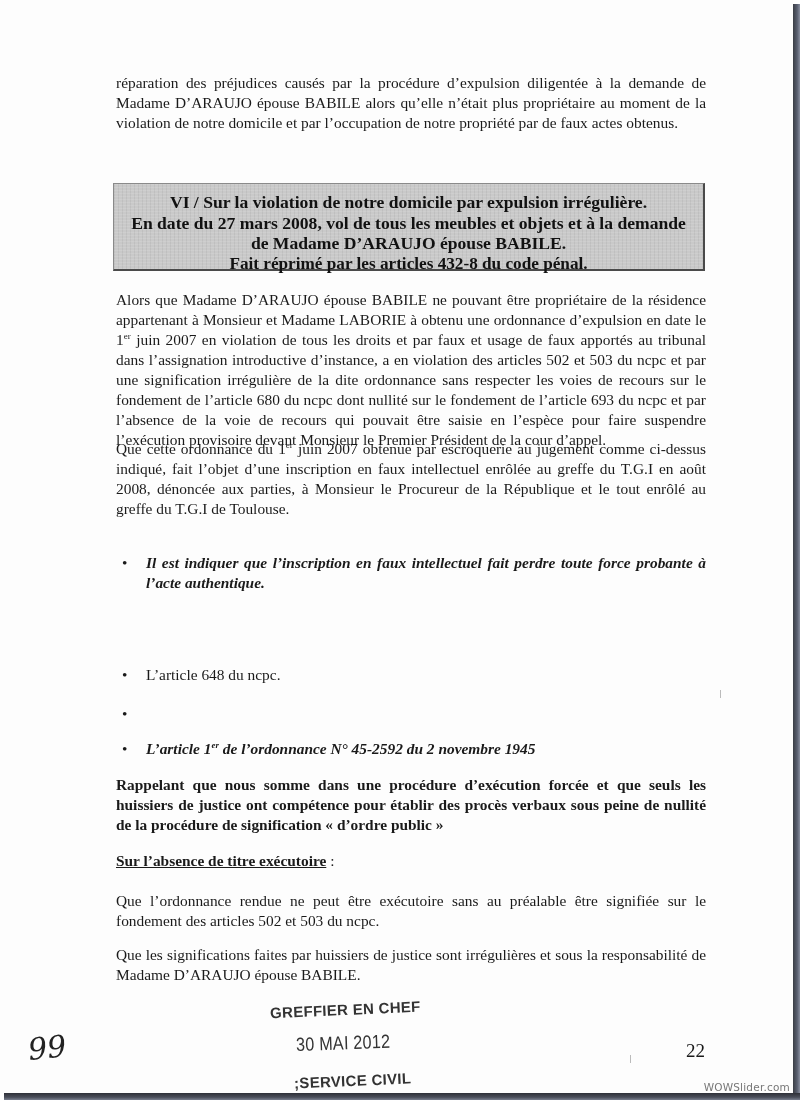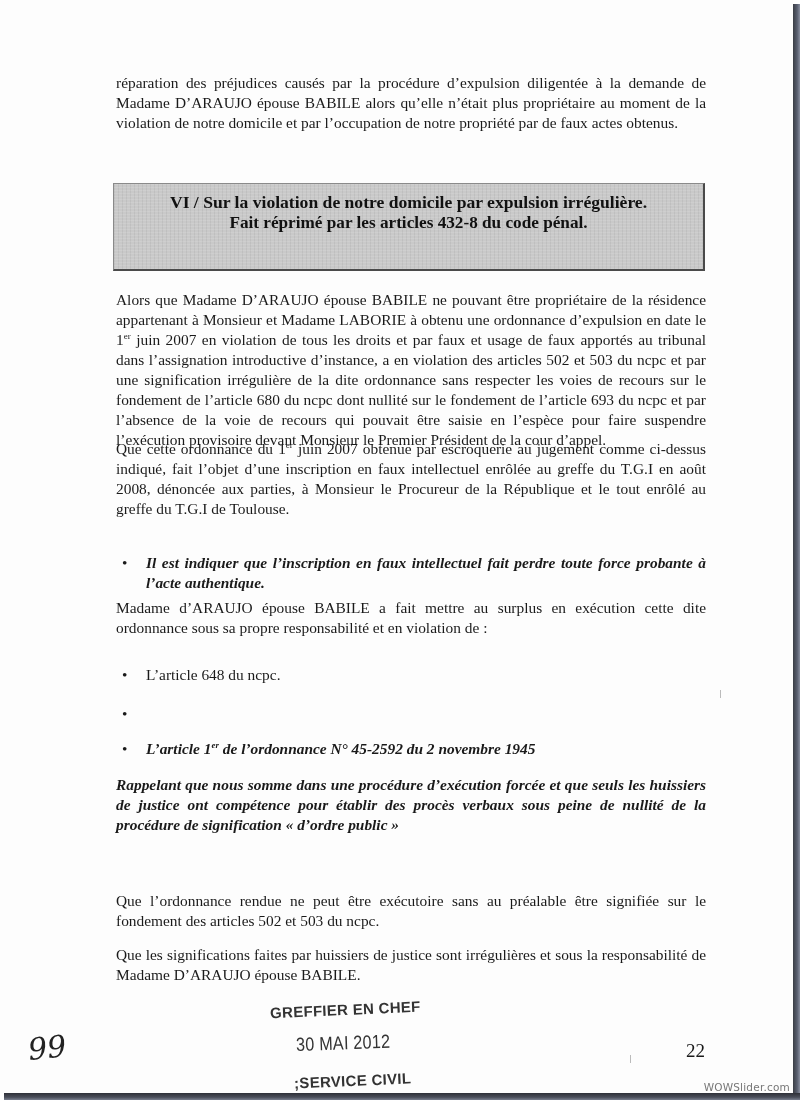--- a/index.html
+++ b/index.html
@@ -97,21 +97,21 @@
       top: 0;
       font-style: normal;
       font-weight: normal;
     }
     .bi { font-weight: bold; font-style: italic; }
     .b1 { top: 553px; }
     .p4 { top: 598px; }
     .b2 { top: 665px; }
     .b3 { top: 704px; }
     .b4 { top: 739px; }
-    .p5 { top: 775px; font-weight: bold; font-style: italic; }
+    .p5 { top: 775px; font-weight: bold; }
     .sub-heading {
       position: absolute;
       left: 116px;
       top: 851px;
       font-size: 15.4px;
       line-height: 20px;
       margin: 0;
     }
     .sub-heading .u { font-weight: bold; text-decoration: underline; }
     .p6 { top: 891px; }
@@ -153,45 +153,47 @@
   </style>
 </head>
 <body>
 
 <div class="page">
 
   <p class="text p1 last-left">réparation des préjudices causés par la procédure d’expulsion diligentée à la demande de Madame D’ARAUJO épouse BABILE alors qu’elle n’était plus propriétaire au moment de la violation de notre domicile et par l’occupation de notre propriété par de faux actes obtenus.</p>
 
   <div class="heading-box">
     <span class="hline">VI / Sur la violation de notre domicile par expulsion irrégulière.</span>
+    <span class="hline">En date du 27 mars 2008, vol de tous les meubles et objets et à la demande</span>
+    <span class="hline">de Madame D’ARAUJO épouse BABILE.</span>
     <span class="hline normal">Fait réprimé par les articles 432-8 du code pénal.</span>
   </div>
 
   <p class="text p2 last-left"><span>Alors que Madame D’ARAUJO épouse BABILE ne pouvant être propriétaire de la résidence appartenant à Monsieur et Madame LABORIE à obtenu une ordonnance d’expulsion en date le 1</span><sup>er</sup><span> juin 2007 en violation de tous les droits et par faux et usage de faux apportés au tribunal dans l’assignation introductive d’instance, a en violation des articles 502 et 503 du ncpc et par une signification irrégulière de la dite ordonnance sans respecter les voies de recours sur le fondement de l’article 680 du ncpc dont nullité sur le fondement de l’article 693 du ncpc et par l’absence de la voie de recours qui pouvait être saisie en l’espèce pour faire suspendre l’exécution provisoire devant Monsieur le Premier Président de la cour d’appel.</span></p>
 
   <p class="text p3 last-left"><span>Que cette ordonnance du 1</span><sup>er</sup><span> juin 2007 obtenue par escroquerie au jugement comme ci-dessus indiqué, fait l’objet d’une inscription en faux intellectuel enrôlée au greffe du T.G.I en août 2008, dénoncée aux parties, à Monsieur le Procureur de la République et le tout enrôlé au greffe du T.G.I de Toulouse.</span></p>
 
   <ul class="bullet-list b1">
     <li class="bi last-left" style="text-align-last:left;"><span class="dot">•</span><span>Il est indiquer que l’inscription en faux intellectuel fait perdre toute force probante à l’acte authentique.</span></li>
   </ul>
 
-  <p class="text p4 last-left">Madame d’ARAUJO épouse BABILE a fait mettre au surplus en exécution cette dite ordonnance sous sa propre responsabilité et en violation de :</p>
 
   <ul class="bullet-list b2">
     <li><span class="dot">•</span><span>L’article 648 du ncpc.</span></li>
   </ul>
   <ul class="bullet-list b3">
     <li class="bi"><span class="dot">•</span></li>
   </ul>
   <ul class="bullet-list b4">
     <li class="bi"><span class="dot">•</span><span>L’article 1</span><sup>er</sup><span> de l’ordonnance N° 45-2592 du 2 novembre 1945</span></li>
   </ul>
 
   <p class="text p5 last-left">Rappelant que nous somme dans une procédure d’exécution forcée et que seuls les huissiers de justice ont compétence pour établir des procès verbaux sous peine de nullité de la procédure de signification « d’ordre public »</p>
 
+  <p class="sub-heading"><span class="u">Sur l’absence de titre exécutoire</span><span> :</span></p>
 
   <p class="text p6 last-left">Que l’ordonnance rendue ne peut être exécutoire sans au  préalable être signifiée sur le fondement des articles 502 et 503 du ncpc.</p>
 
   <p class="text p7 last-left">Que les significations faites par huissiers de justice sont irrégulières et sous la responsabilité de Madame D’ARAUJO épouse BABILE.</p>
 
   <div class="stamp stamp-1">GREFFIER EN CHEF</div>
   <div class="stamp stamp-2">30 MAI 2012</div>
   <div class="stamp stamp-3">;SERVICE CIVIL</div>
 
   <div class="handwritten">99</div>

